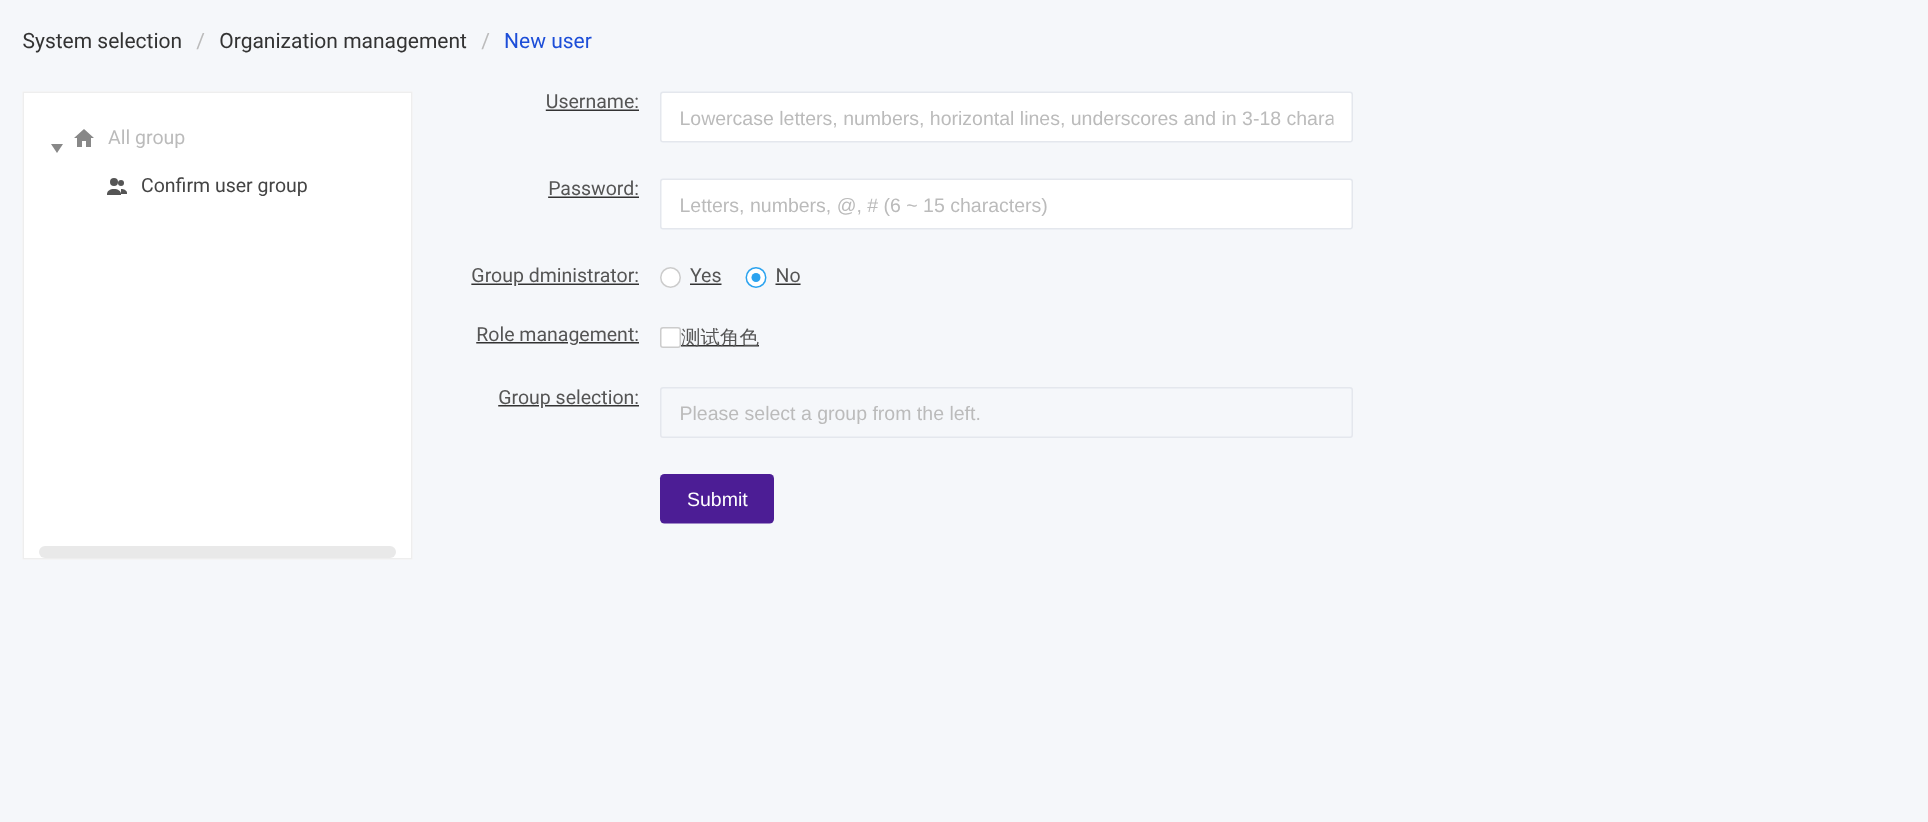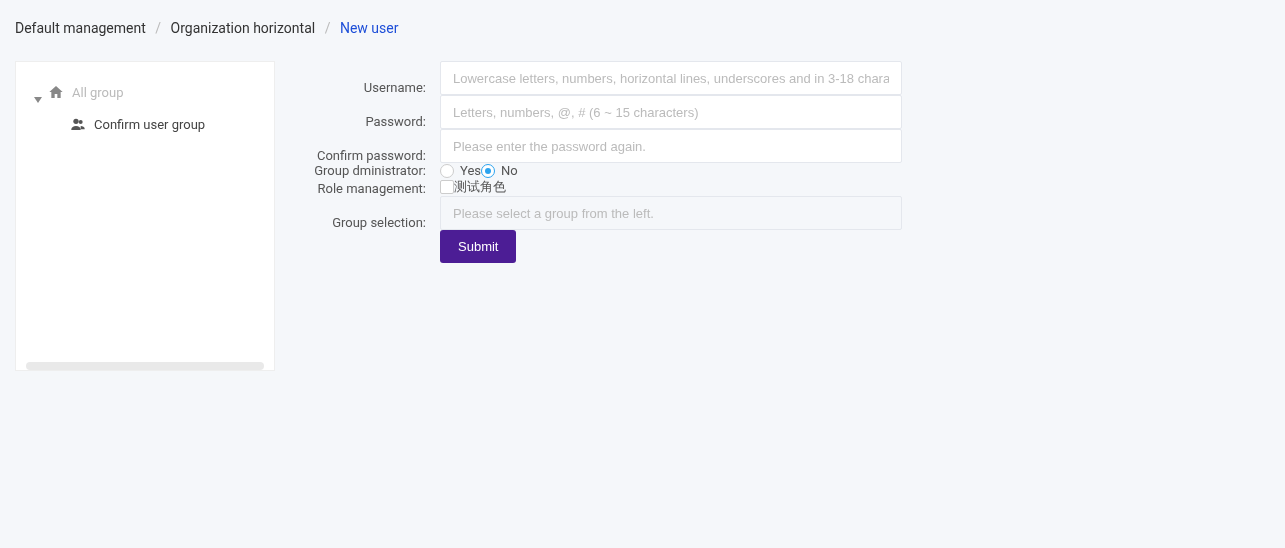--- a/index.html
+++ b/index.html
@@ -81,21 +81,23 @@
       width: 16px;
       height: 16px;
     }
     .form-area {
       flex: 1;
       padding: 0 20px 0 0;
       max-width: 950px;
     }
     .form-row {
       display: flex;
-      align-items: flex-end;
+      align-items: flex-start;
+      margin-bottom: 24px;
+      text-decoration: underline;
     }
     .form-label {
       width: 145px;
       text-align: right;
       padding-right: 14px;
       font-size: 13px;
       color: #555;
     }
     .form-control {
       width: 462px;
@@ -114,21 +116,21 @@
       color: #bbb;
     }
     .text-input.disabled {
       background: #f5f7fa;
       color: #ef4444;
       cursor: not-allowed;
     }
     .radio-group {
       display: flex;
       align-items: center;
-      gap: 0;
+      gap: 16px;
     }
     .radio-item {
       display: flex;
       align-items: center;
       gap: 6px;
       cursor: pointer;
       font-size: 13px;
       color: #555;
     }
     .radio-circle {
@@ -173,23 +175,23 @@
       padding: 9px 18px;
       font-size: 13px;
       border-radius: 3px;
       cursor: pointer;
     }
   </style>
 </head>
 <body>
 
 <div class="breadcrumb">
-  <span>Default management</span>
+  <span>System selection</span>
   <span class="sep">/</span>
-  <span>Organization horizontal</span>
+  <span>Organization management</span>
   <span class="sep">/</span>
   <span class="current">New user</span>
 </div>
 
 <div class="layout">
   <div class="sidebar">
     <div class="tree-item root">
       <span class="tree-caret">
         <svg width="8" height="8" viewBox="0 0 8 8">
             <polygon points="0,1 8,1 4,7" fill="#888"></polygon>
@@ -224,26 +226,20 @@
       </div>
     </div>
 
     <div class="form-row">
       <div class="form-label">Password:</div>
       <div class="form-control">
         <input type="password" class="text-input" placeholder="Letters, numbers, @, # (6 ~ 15 characters)" style="">
       </div>
     </div>
 
-    <div class="form-row">
-      <div class="form-label">Confirm password:</div>
-      <div class="form-control">
-        <input type="password" class="text-input" placeholder="Please enter the password again." style="">
-      </div>
-    </div>
 
     <div class="form-row">
       <div class="form-label">Group dministrator:</div>
       <div class="form-control">
         <div class="radio-group">
           <label class="radio-item">
             <span class="radio-circle"></span>
             <span>Yes</span>
           </label>
           <label class="radio-item">

